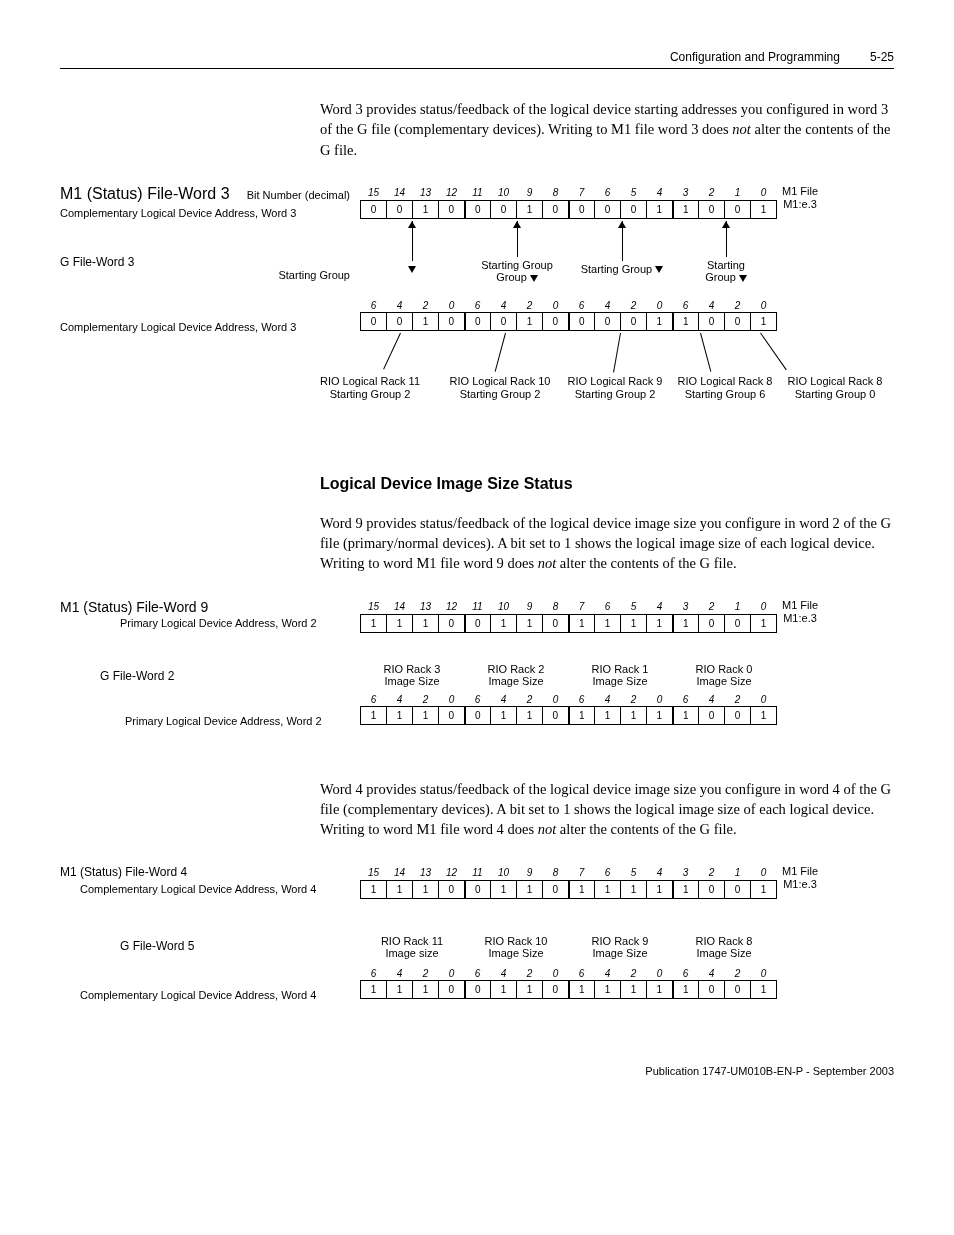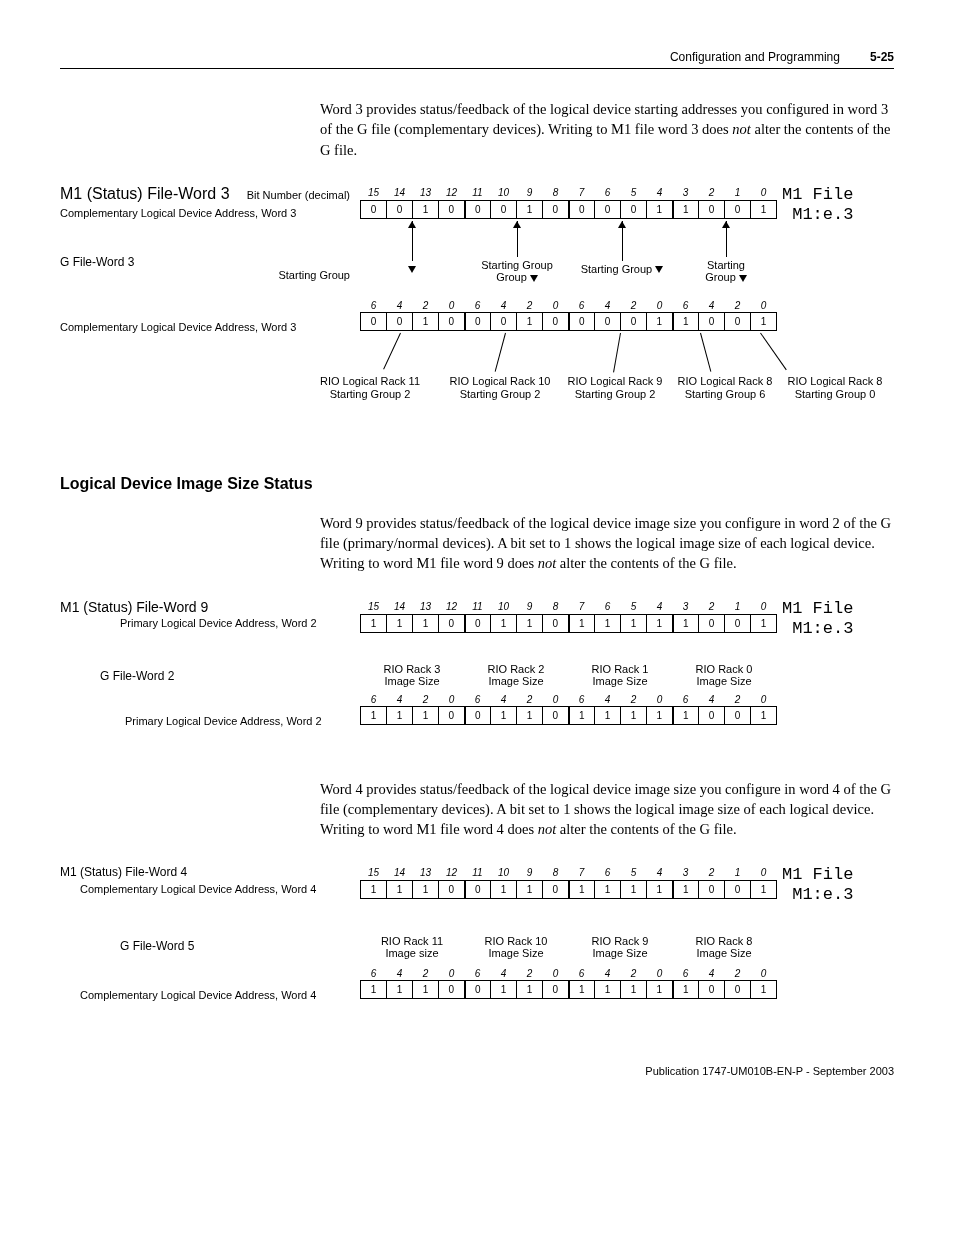--- a/index.html
+++ b/index.html
@@ -14,33 +14,34 @@
   }
   .header {
     display: flex;
     justify-content: flex-end;
     font-size: 12px;
     border-bottom: 1px solid #000;
     padding-bottom: 4px;
     margin-bottom: 30px;
   }
   .header-title { margin-right: 30px; }
-  .header-num { font-weight: bold; }
+  .header-num { font-weight: normal; }
   .body-text {
     font-family: Georgia, "Times New Roman", serif;
     font-size: 14.5px;
     line-height: 1.4;
     margin-left: 260px;
     margin-bottom: 25px;
     margin-top: 20px;
   }
   .italic { font-style: italic; }
   .section-h {
     font-weight: bold;
     font-size: 16px;
+    margin-left: 260px;
     margin-top: 40px;
     margin-bottom: 10px;
   }
   .footer {
     text-align: right;
     font-size: 11px;
     margin-top: 50px;
   }
   
   .diagram { position: relative; font-size: 10px; margin-bottom: 30px; }
@@ -62,24 +63,23 @@
     font-weight: normal;
   }
   .bit-table th { font-style: italic; border: none; height: 16px; }
   .bit-table td.cell {
     border: 1px solid #000;
     height: 18px;
   }
   .sep-left { border-left: 2px solid #000 !important; }
   .right-col {
     position: absolute;
-    font-size: 17px;
-    text-align: right;
+    font-size: 11px;
+    text-align: center;
     line-height: 1.2;
-    font-family: Liberation Mono, monospace;
   }
   .nibble-headers td {
     font-style: italic;
     height: 14px;
   }
   .group-label {
     position: absolute;
     font-size: 11px;
     text-align: center;
     line-height: 1.1;

